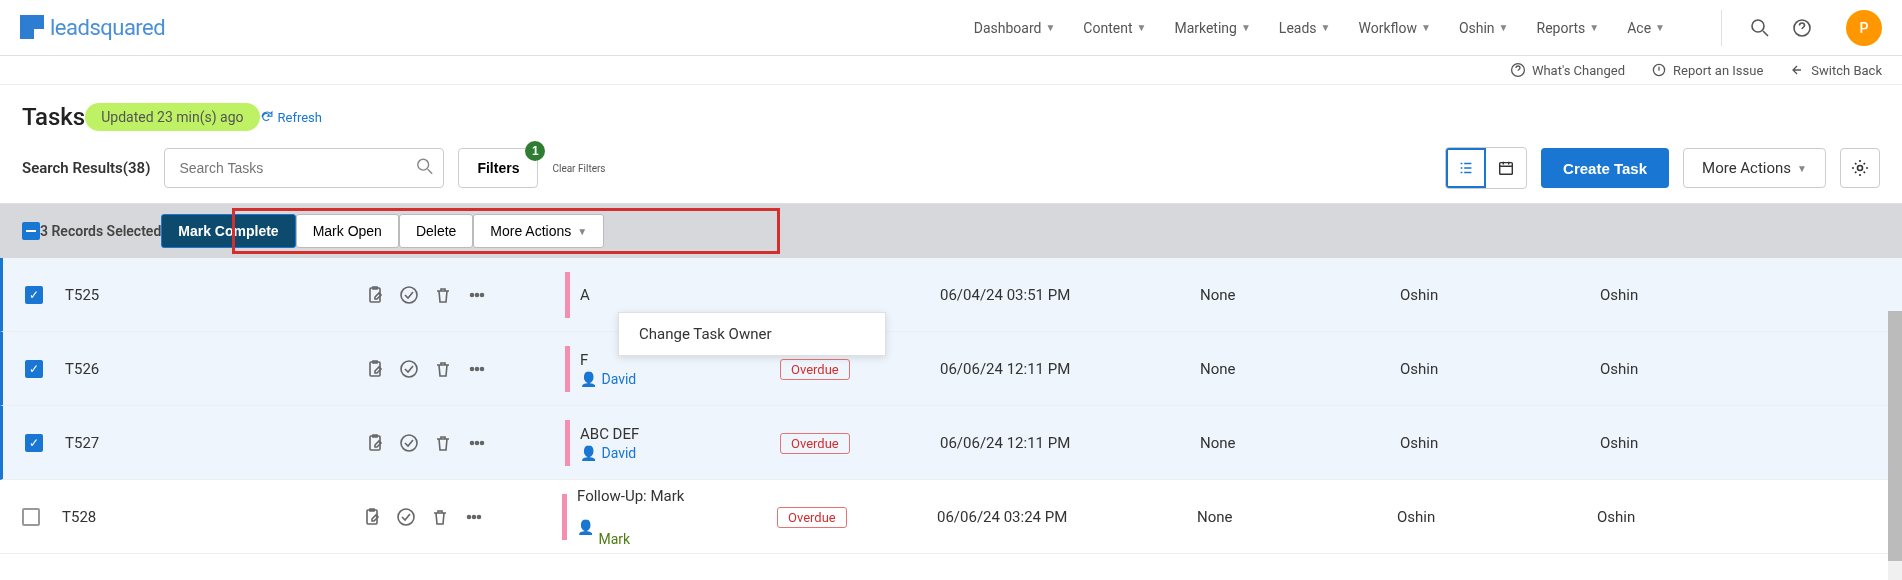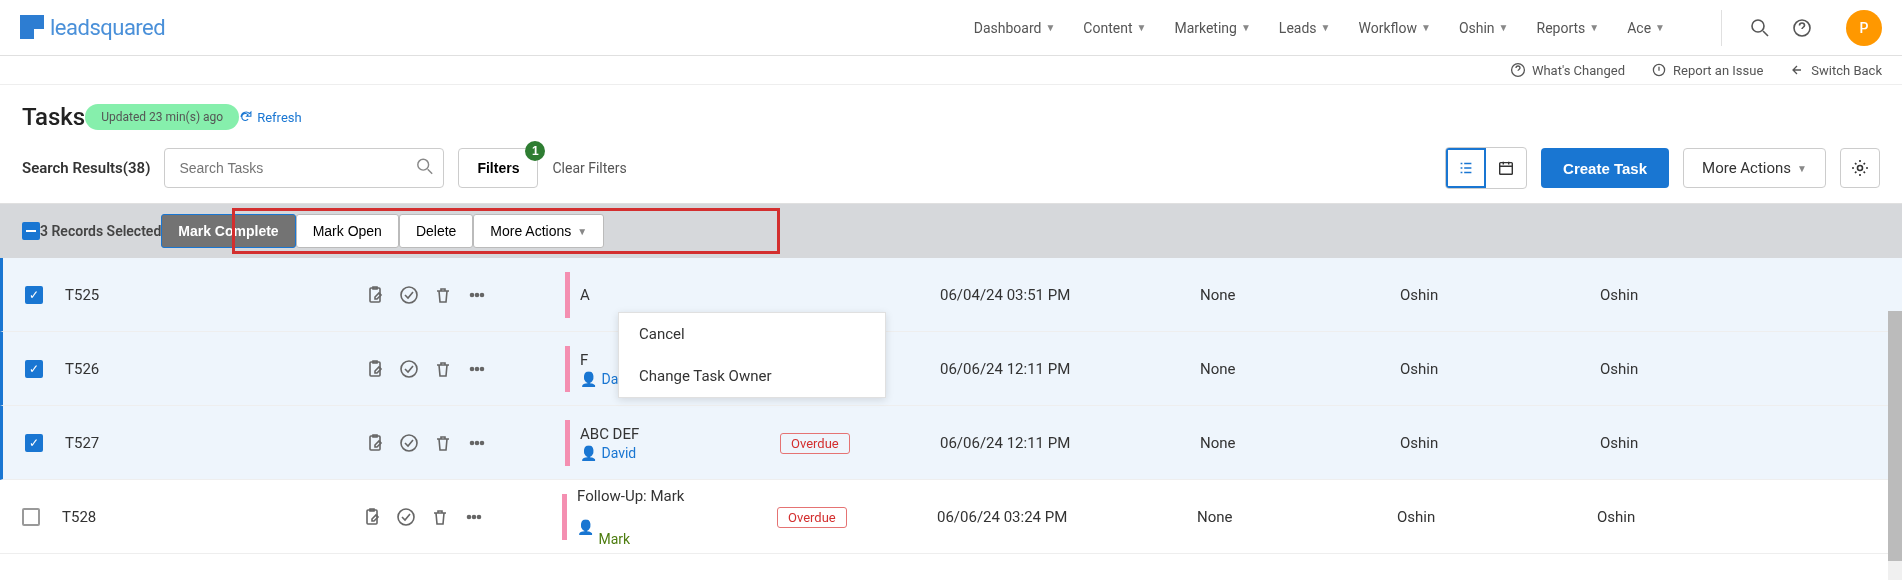--- a/index.html
+++ b/index.html
@@ -12,45 +12,45 @@
 .nav { margin-left: auto; display: flex; align-items: center; gap: 28px; text-align: right; }
 .nav-item { color: #555; cursor: pointer; display: flex; align-items: center; gap: 4px; }
 .caret { font-size: 10px; color: #888; }
 .nav-icons { display: flex; align-items: center; gap: 22px; margin-left: 28px; padding-left: 28px; border-left: 1px solid #e0e0e0; }
 .icon-btn { width: 20px; height: 20px; display: flex; align-items: center; justify-content: center; cursor: pointer; color: #555; }
 .avatar { width: 36px; height: 36px; border-radius: 50%; background: #ff9800; color: #fff; display: flex; align-items: center; justify-content: center; font-weight: 500; margin-left: 12px; }
 .subbar { display: flex; justify-content: flex-end; align-items: center; gap: 26px; padding: 6px 20px; border-bottom: 1px solid #eee; font-size: 13px; color: #555; }
 .sub-link { display: flex; align-items: center; gap: 6px; cursor: pointer; }
 .page-hdr { display: flex; align-items: center; padding: 18px 22px 12px; }
 .page-title { font-size: 24px; font-weight: 500; color: #222; }
-.upd-pill { background: #86efac; border-radius: 18px; padding: 6px 16px; font-size: 12px; color: #555; }
+.upd-pill { background: #bef264; border-radius: 18px; padding: 6px 16px; font-size: 14px; color: #555; }
 .refresh { color: #1976d2; font-size: 13px; cursor: pointer; display: flex; align-items: center; gap: 4px; }
 .toolbar { display: flex; align-items: center; gap: 14px; padding: 4px 22px 14px; border-bottom: 1px solid #e0e0e0; }
 .sr-label { font-weight: 600; font-size: 15px; }
 .search-wrap { position: relative; width: 280px; }
 .search-inp { width: 100%; height: 40px; border: 1px solid #ccc; border-radius: 4px; padding: 0 36px 0 14px; font-size: 14px; }
 .search-ico { position: absolute; right: 10px; top: 50%; transform: translateY(-50%); color: #888; }
 .filters-btn { height: 40px; border: 1px solid #ccc; border-radius: 4px; background: #fff; padding: 0 18px; font-weight: 600; font-size: 14px; cursor: pointer; position: relative; }
 .badge { position: absolute; top: -8px; right: -8px; background: #2e7d32; color: #fff; border-radius: 50%; width: 20px; height: 20px; font-size: 12px; display: flex; align-items: center; justify-content: center; }
-.clear-f { color: #555; font-size: 14px; cursor: pointer; }
+.clear-f { color: #555; font-size: 10px; cursor: pointer; }
 .spacer { flex: 1; }
 .view-group { display: flex; border: 1px solid #ccc; border-radius: 4px; overflow: hidden; }
 .view-btn { width: 40px; height: 40px; display: flex; align-items: center; justify-content: center; cursor: pointer; border-right: 1px solid #ccc; }
 .view-btn:last-child { border-right: none; }
 .view-btn.active { border: 2px solid #1976d2; color: #1976d2; }
 .create-btn { height: 40px; background: #1976d2; color: #fff; border: none; border-radius: 4px; padding: 0 22px; font-weight: 600; font-size: 15px; cursor: pointer; }
 .more-btn-outer { height: 40px; border: 1px solid #ccc; border-radius: 4px; background: #fff; padding: 0 18px; font-size: 15px; cursor: pointer; display: flex; align-items: center; gap: 6px; }
 .gear-box { width: 40px; height: 40px; border: 1px solid #ccc; border-radius: 4px; display: flex; align-items: center; justify-content: center; cursor: pointer; }
 .sel-bar { display: flex; align-items: center; padding: 10px 22px; background: #d6d8db; position: relative; }
 .cb { width: 18px; height: 18px; border: 2px solid #1976d2; border-radius: 2px; background: #1976d2; display: flex; align-items: center; justify-content: center; color: #fff; font-size: 12px; cursor: pointer; }
 .cb.minus::after { content: ""; width: 10px; height: 2px; background: #fff; }
 .cb.unchecked { background: #fff; border-color: #999; }
 .sel-txt { font-weight: 600; color: #444; }
 .act-btn { height: 34px; border: 1px solid #bbb; border-radius: 3px; background: #fff; padding: 0 16px; font-size: 14px; cursor: pointer; font-weight: 500; }
-.act-btn.primary { background: #737373; border-color: #1976d2; color: #fff; font-weight: 600; }
+.act-btn.primary { background: #0c4a6e; border-color: #1976d2; color: #fff; font-weight: 600; }
 .act-btn.dd { display: flex; align-items: center; gap: 6px; }
 .red-box { position: absolute; border: 3px solid #d32f2f; pointer-events: none; top: 4px; height: 46px; }
 .dropdown { position: absolute; background: #fff; border: 1px solid #e0e0e0; box-shadow: 0 2px 8px rgba(0,0,0,0.12); z-index: 50; }
 .dd-item { padding: 12px 20px; cursor: pointer; font-size: 15px; color: #333; }
 .row { display: flex; align-items: center; padding: 0 0 0 22px; height: 74px; border-bottom: 1px solid #eee; position: relative; }
 .row.sel { background: #eef5fc; border-left: 3px solid #1976d2; }
 .row-cb { width: 40px; }
 .row-id { width: 300px; font-size: 15px; color: #333; }
 .row-icons { display: flex; gap: 14px; color: #666; width: 200px;}
 .row-icons svg { cursor: pointer; }
@@ -214,21 +214,20 @@
   <button class="act-btn">Mark Open</button>
   <button class="act-btn">Delete</button>
   <button class="act-btn dd">
       <span>More Actions</span>
       <span class="caret">▼</span>
     </button>
   <div class="red-box" style="left:232px; width:548px;"></div>
 </div>
 
 <div class="dropdown" style="top:312px; left:618px; width:268px;">
-  <div class="dd-item">Cancel</div>
   <div class="dd-item">Change Task Owner</div>
 </div>
 
 <div id="rows-container">
     <div class="row sel">
     <div class="row-cb">
         <div class="cb">✓</div>
       </div>
     <div class="row-id">T525</div>
     <div class="row-icons">

